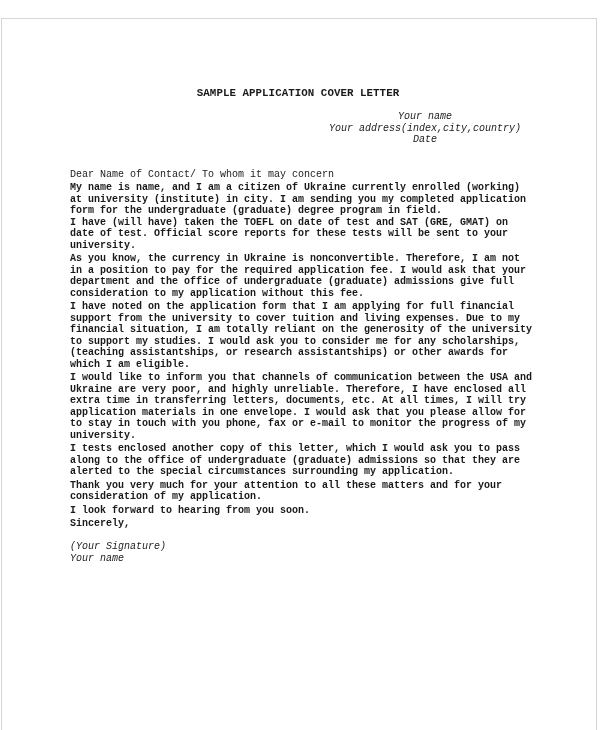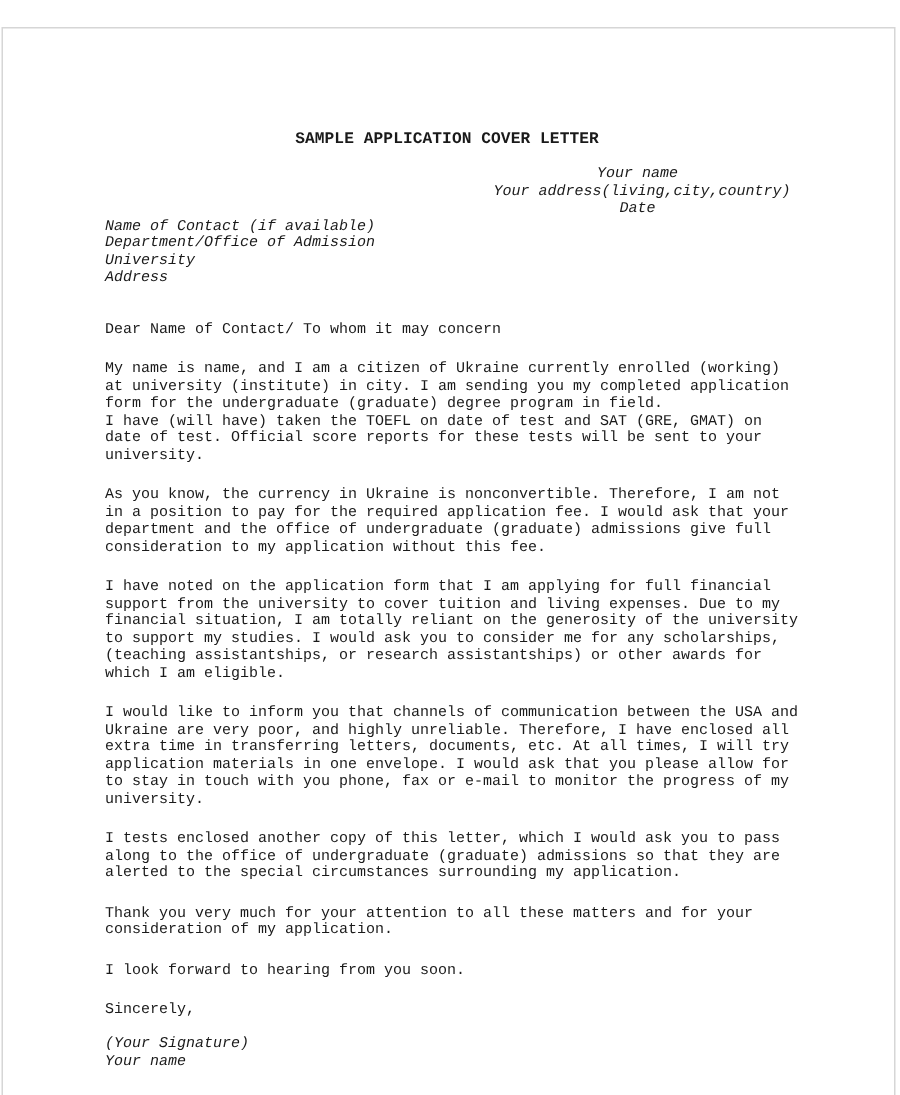--- a/index.html
+++ b/index.html
@@ -54,47 +54,42 @@
       margin-top: 0px;
     }
     .line {
       display: block;
       white-space: pre;
     }
     .salutation {
       margin-top: 23px;
     }
     .para {
-      margin-top: 15px;
+      margin-top: 2px;
+      font-weight: bold;
     }
     .signature {
       font-style: italic;
       margin-top: 11.5px;
     }
   </style>
 </head>
 <body>
 
 <div class="page">
   <div class="doc">
 
     <div class="title">SAMPLE APPLICATION COVER LETTER</div>
 
     <div class="sender">
       <span class="line">Your name</span>
-      <span class="line">Your address(living,city,country)</span>
+      <span class="line">Your address(index,city,country)</span>
       <span class="line">Date</span>
     </div>
 
-    <div class="recipient">
-      <span class="line">Name of Contact (if available)</span>
-      <span class="line">Department/Office of Admission</span>
-      <span class="line">University</span>
-      <span class="line">Address</span>
-    </div>
 
     <div class="salutation">
       <span class="line">Dear Name of Contact/ To whom it may concern</span>
     </div>
 
     <div class="para">
       <span class="line">My name is name, and I am a citizen of Ukraine currently enrolled (working)</span>
       <span class="line">at university (institute) in city. I am sending you my completed application</span>
       <span class="line">form for the undergraduate (graduate) degree program in field.</span>
       <span class="line">I have (will have) taken the TOEFL on date of test and SAT (GRE, GMAT) on</span>

